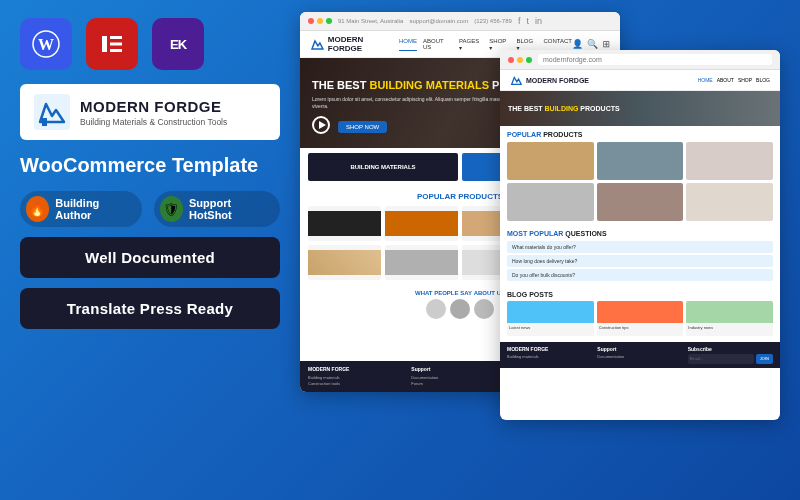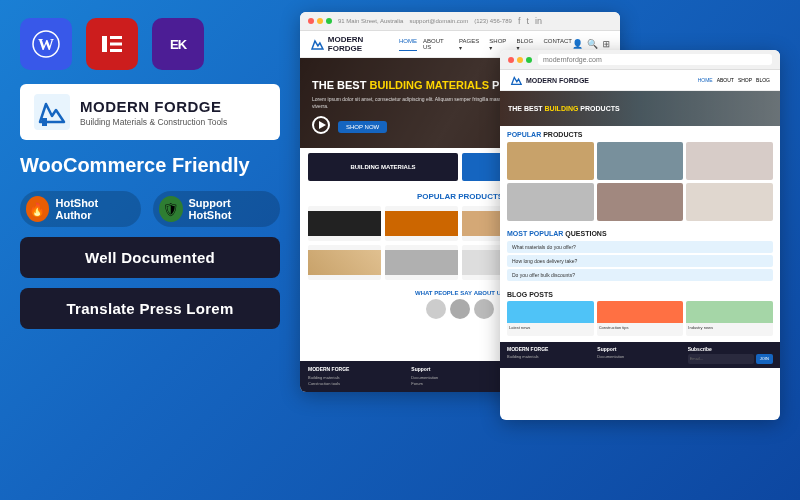--- a/index.html
+++ b/index.html
@@ -285,35 +285,35 @@
       <rect width="36" height="36" rx="4" fill="#e8f4fd"></rect>
       <polygon points="6,28 12,10 18,22 22,16 30,28" fill="none" stroke="#1565c0" stroke-width="2.5" stroke-linejoin="round"></polygon>
       <rect x="8" y="24" width="5" height="8" fill="#1565c0"></rect>
     </svg>
     <div class="brand-text-block">
       <div class="brand-title">MODERN FORDGE</div>
       <div class="brand-subtitle">Building Materials &amp; Construction Tools</div>
     </div>
   </div>
 
-  <div class="woo-label">WooCommerce Friendly</div>
+  <div class="woo-label">WooCommerce Template</div>
 
   <div class="author-row">
     <div class="author-badge">
       <div class="author-icon hotshot-icon">🔥</div>
-      <span class="author-name">HotShot Author</span>
+      <span class="author-name">Building Author</span>
     </div>
     <div class="author-badge">
       <div class="author-icon support-icon">🛡</div>
       <span class="author-name">Support HotShot</span>
     </div>
   </div>
 
   <div class="feature-btn">Well Documented</div>
-  <div class="feature-btn">Translate Press Lorem</div>
+  <div class="feature-btn">Translate Press Ready</div>
 
 </div>
 
 <div class="right-panel">
 
   <div class="browser-main">
 
     <div class="browser-bar">
       <div class="browser-dots">
         <div class="dot dot-r"></div>

